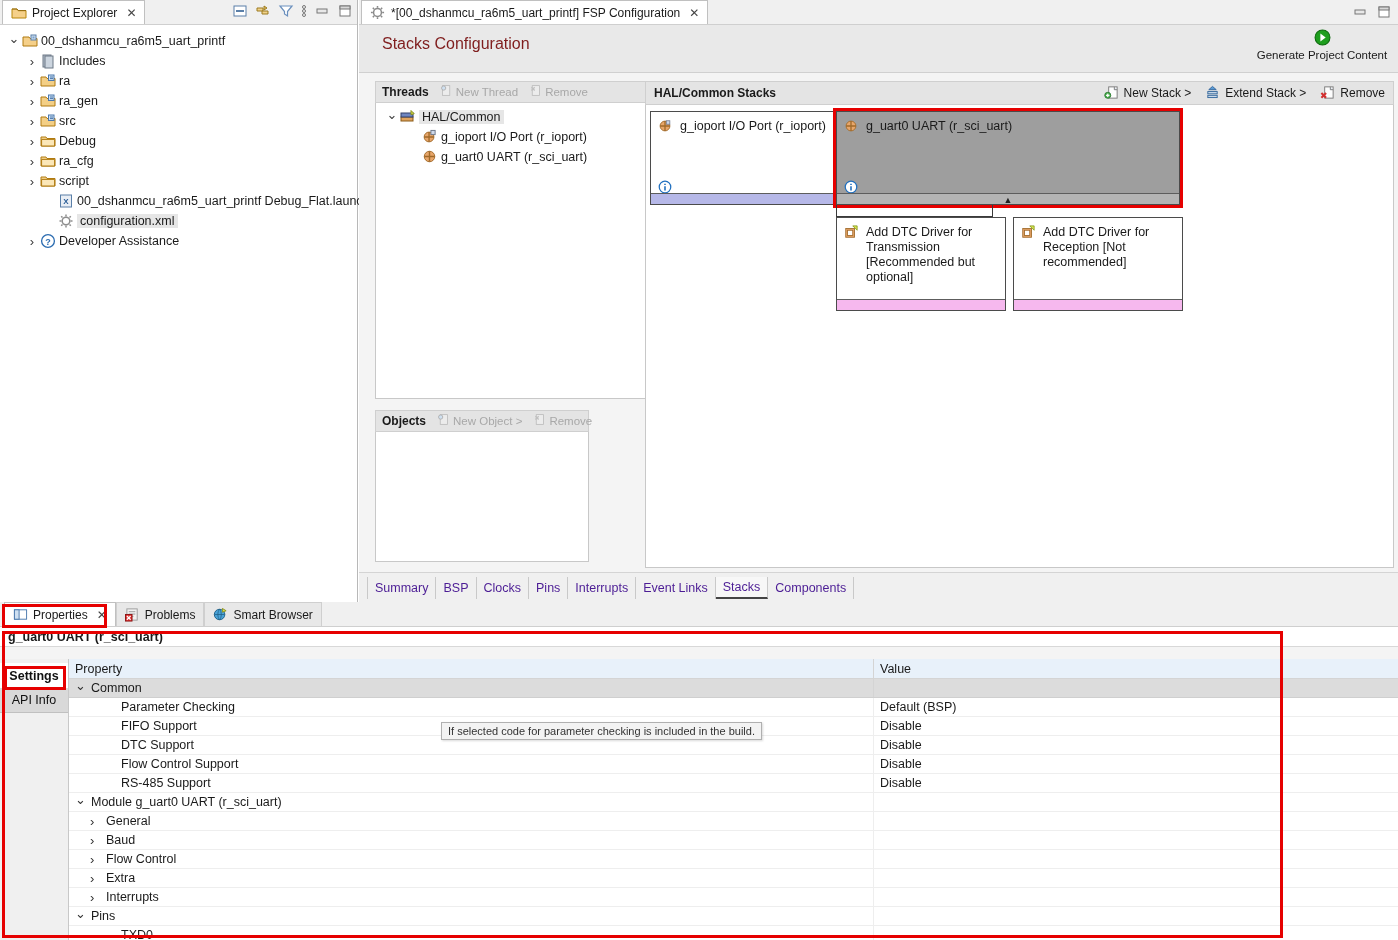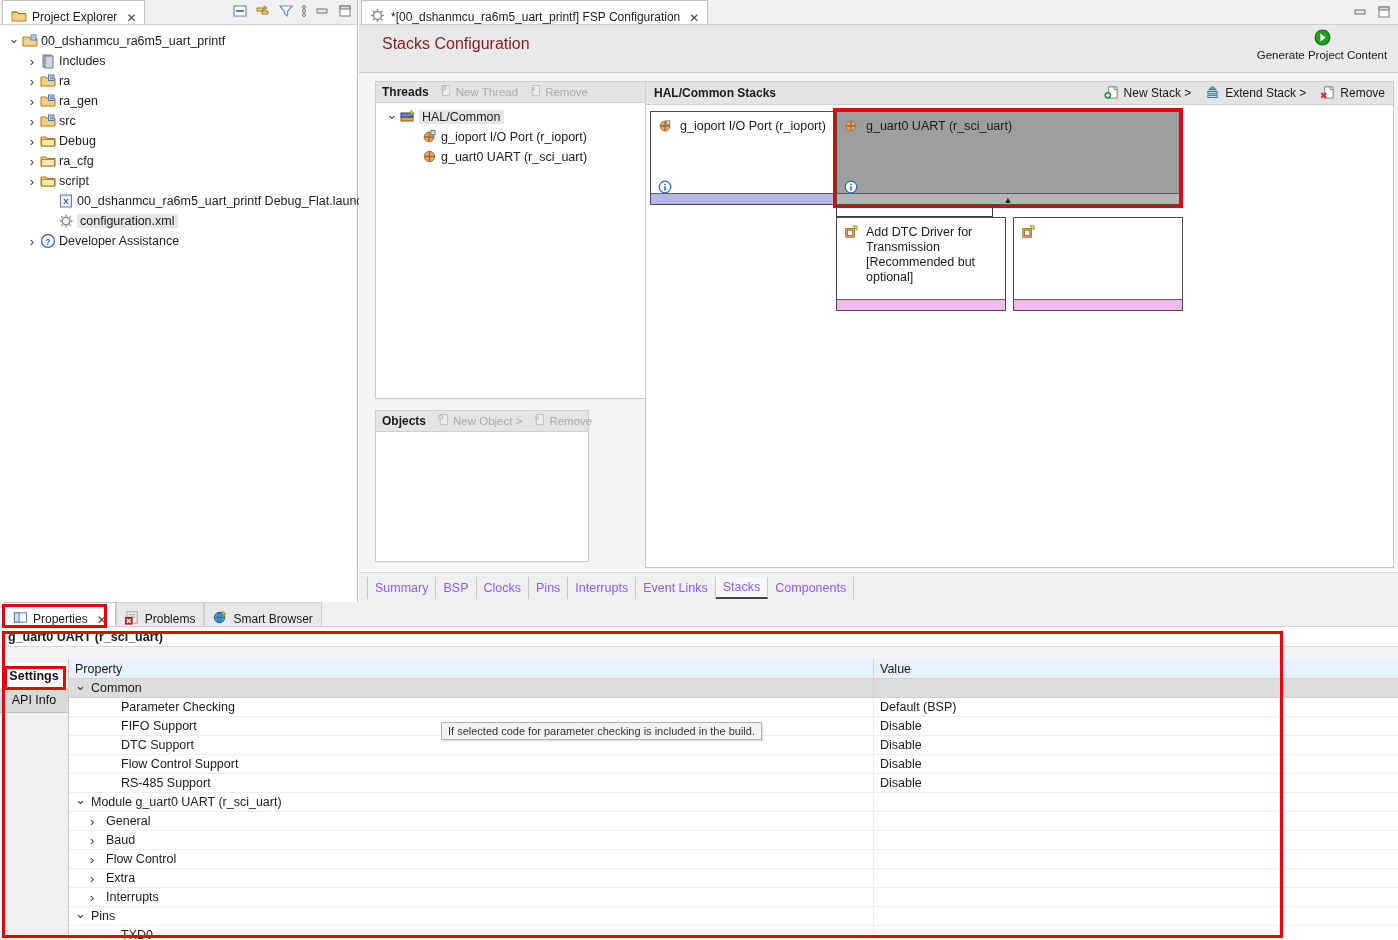--- a/index.html
+++ b/index.html
@@ -7,21 +7,21 @@
     margin: 0; padding: 0;
     width: 1398px; height: 940px;
     overflow: hidden;
     background: #ffffff;
     font-family: "Liberation Sans", sans-serif;
     font-size: 12px;
     color: #1a1a1a;
   }
   .app { position: relative; width: 1398px; height: 940px; }
   .vtab {
-    display: flex; align-items: flex-end; gap: 5px;
+    display: flex; align-items: center; gap: 5px;
     height: 24px; padding: 0 8px;
     background: #ffffff;
     border: 1px solid #c0c0c0;
     border-bottom: none;
     font-size: 12px;
     white-space: nowrap;
   }
   .vtab.inactive { background: #e8e8e8; border-color: #cfcfcf; }
   .closex { color: #444; font-size: 12px; margin-left: 4px; line-height: 1; }
 
@@ -132,21 +132,21 @@
 
   
   #ed-bottom-tabs {
     position: absolute; left: 0; bottom: 0; right: 0; height: 30px;
     background: #f0f0f0; border-top: 1px solid #d4d4d4;
     display: flex; align-items: center; padding-left: 8px;
   }
   .btab {
     height: 22px; padding: 0 7px; display: flex; align-items: center;
     font-size: 12.5px; border-right: 1px solid #c9c9c9;
-    background: #f0f0f0; color: #8b5cf6;
+    background: #f0f0f0; color: #4c1d95;
   }
   .btab:first-child { border-left: 1px solid #c9c9c9; }
   .btab.sel { font-weight: normal; border-bottom: 2px solid #444; background: #f7f7f7; }
 
   
   #bottom { position: absolute; left: 0; top: 602px; width: 1398px; height: 338px; background: #f4f4f4; }
   #bottom-tabbar {
     height: 25px; background: #f0f0f0; border-bottom: 1px solid #cfcfcf;
     display: flex; align-items: flex-end;
   }
@@ -575,20 +575,21 @@
 
           <div class="sbox" style="left:367px; top:112px; width:170px; height:94px;">
             <div class="shead">
               <span class="ic">
                 <svg width="14" height="14" viewBox="0 0 16 16">
                     <rect x="2" y="4" width="10" height="10" fill="#e8a66a" stroke="#a06a2a"></rect>
                     <rect x="4" y="6" width="6" height="6" fill="#fff" stroke="#a06a2a"></rect>
                     <path d="M10 1h5v5z" fill="#d7e84f" stroke="#8a9a20"></path>
                   </svg>
               </span>
+              <span class="stext">Add DTC Driver for Reception [Not recommended]</span>
             </div>
             <div class="sfoot" style="background:#f6b8ee; border-top:1px solid #5d5d5d;"></div>
           </div>
         </div>
       </div>
     </div>
 
     <div id="ed-bottom-tabs">
         <div class="btab">Summary</div>
         <div class="btab">BSP</div>

